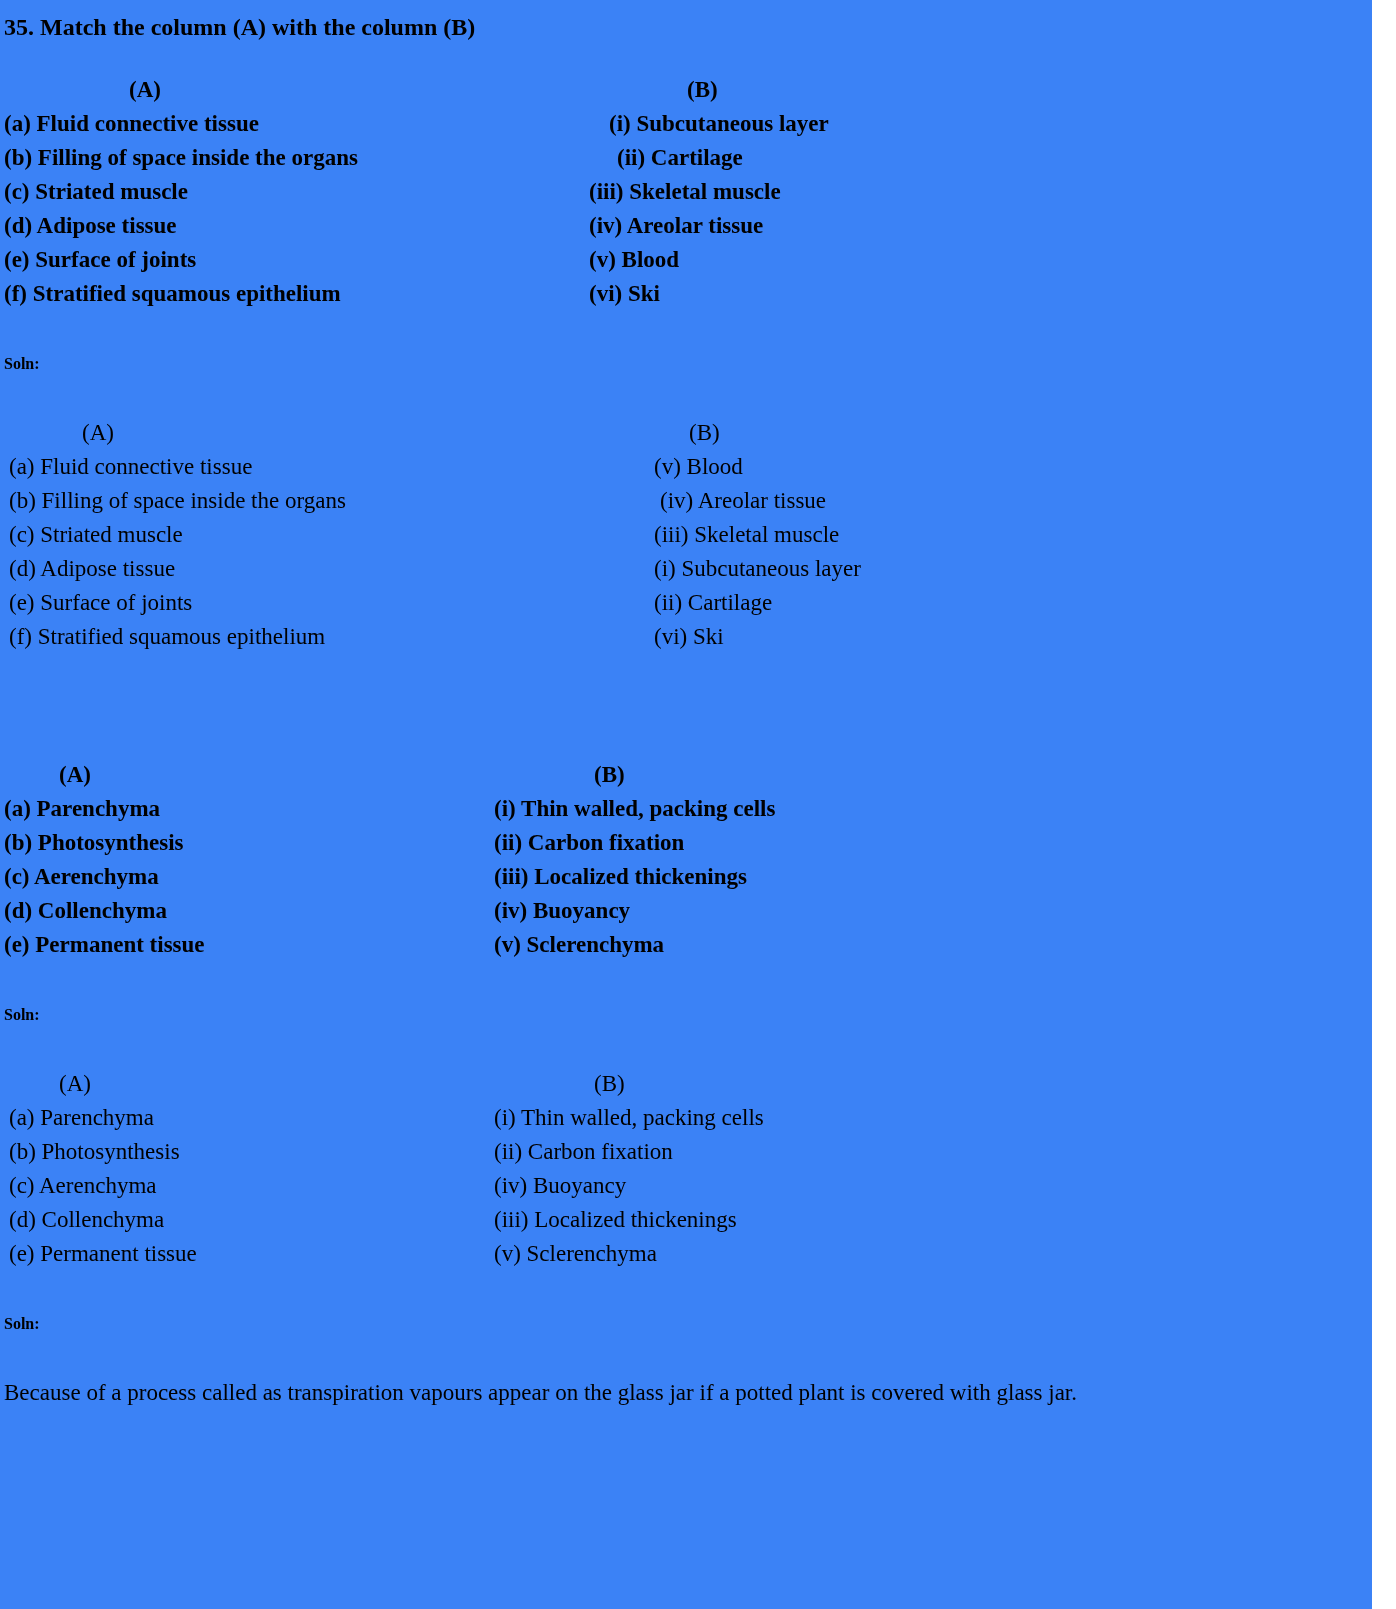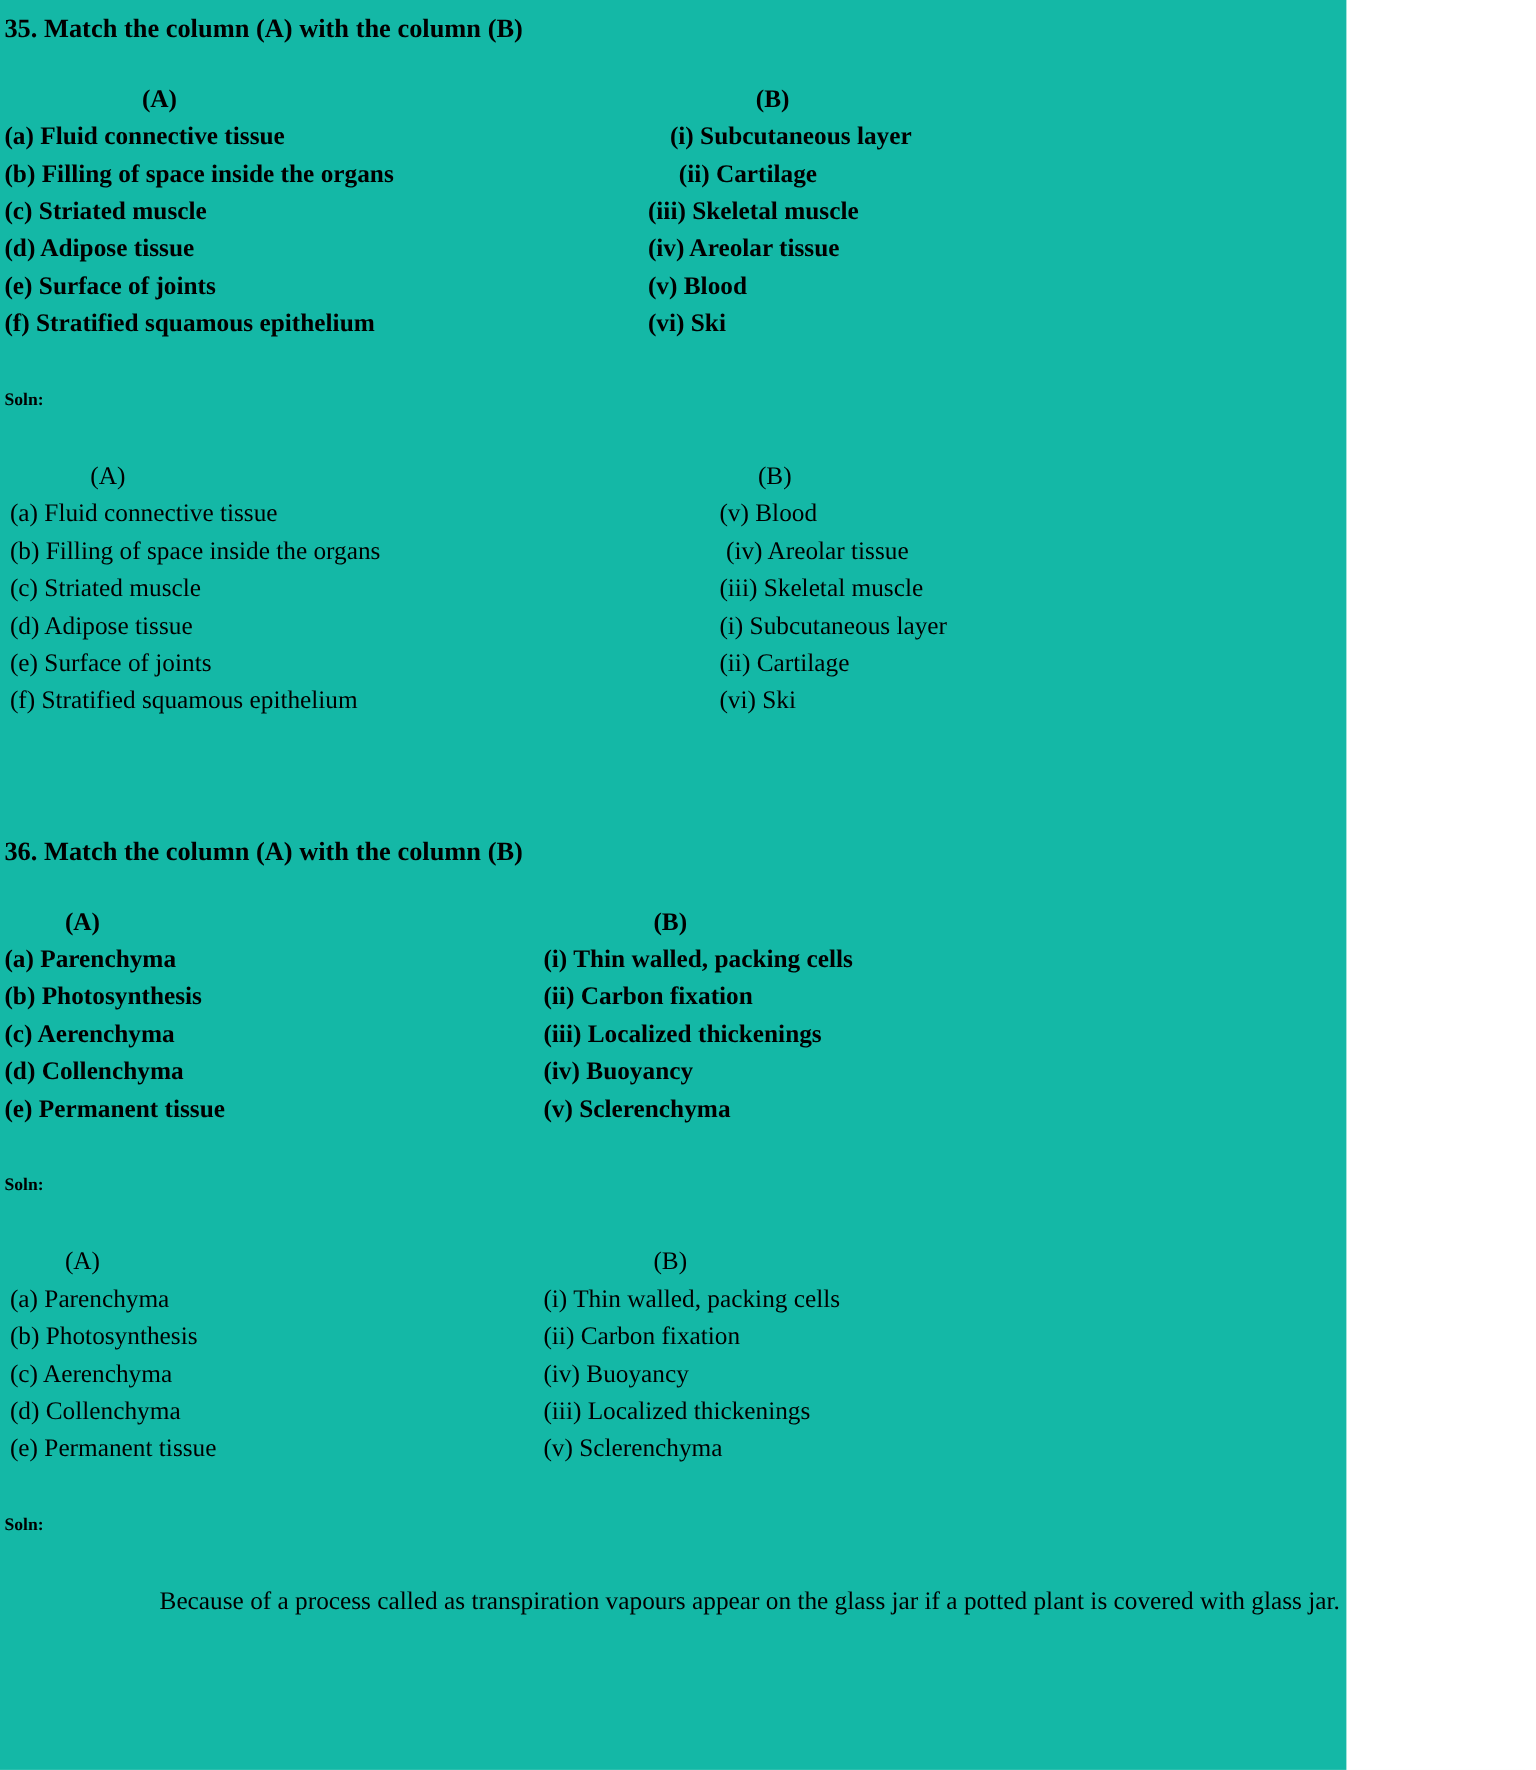--- a/index.html
+++ b/index.html
@@ -2,28 +2,28 @@
 <html><head>
 <meta charset="utf-8">
 <style>
   html, body {
     margin: 0;
     padding: 0;
     background: #ffffff;
     color: #000000;
   }
   .page {
-    width: 1224px;
+    width: 1372px;
     min-height: 1609px;
     box-sizing: border-box;
     padding: 10px 6px 36px 4px;
     font-family: "Liberation Serif", "DejaVu Serif", serif;
     font-size: 23px;
     line-height: 34px;
-    background: #14b8a6;
+    background: #3b82f6;
   }
   .q-title {
     font-weight: bold;
     font-size: 24px;
     margin: 0 0 29px 0;
   }
   .soln-label {
     font-weight: bold;
     font-size: 16px;
     margin: 36px 0 35px 0;
@@ -42,21 +42,20 @@
   .hdr-a-q35s { padding-left: 78px; }
   .hdr-b-q35s { padding-left: 35px; }
   .hdr-a-q36  { padding-left: 55px; }
   .hdr-b-q36  { padding-left: 100px; }
   .soln-indent { padding-left: 5px; }
   .gap-before-q36 { margin-top: 104px; }
   .gap-std { margin-top: 34px; }
   .answer {
     margin: 33px 0 0 0;
     white-space: normal;
-    text-align: right;
   }
 </style>
 </head>
 <body>
 
 <div class="page">
 
   <section>
     <h2 class="q-title">35. Match the column (A) with the column (B)</h2>
 
@@ -93,21 +92,20 @@
       <div class="cell soln-indent">(d) Adipose tissue</div>
       <div class="cell">(i) Subcutaneous layer</div>
       <div class="cell soln-indent">(e) Surface of joints</div>
       <div class="cell">(ii) Cartilage</div>
       <div class="cell soln-indent">(f) Stratified squamous epithelium</div>
       <div class="cell">(vi) Ski</div>
     </div>
   </section>
 
   <section class="gap-before-q36">
-    <h2 class="q-title">36. Match the column (A) with the column (B)</h2>
 
     <div class="match bold c490">
       <div class="cell hdr-a-q36">(A)</div>
       <div class="cell hdr-b-q36">(B)</div>
 
       <div class="cell">(a) Parenchyma</div>
       <div class="cell">(i) Thin walled, packing cells</div>
       <div class="cell">(b) Photosynthesis</div>
       <div class="cell">(ii) Carbon fixation</div>
       <div class="cell">(c) Aerenchyma</div>

